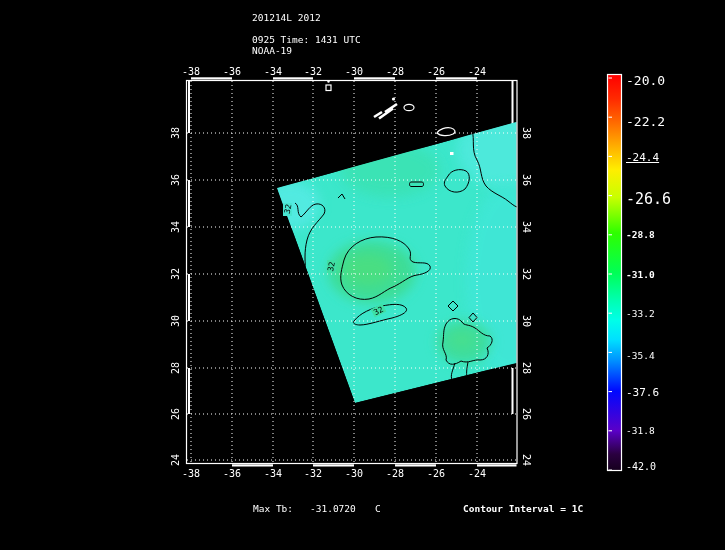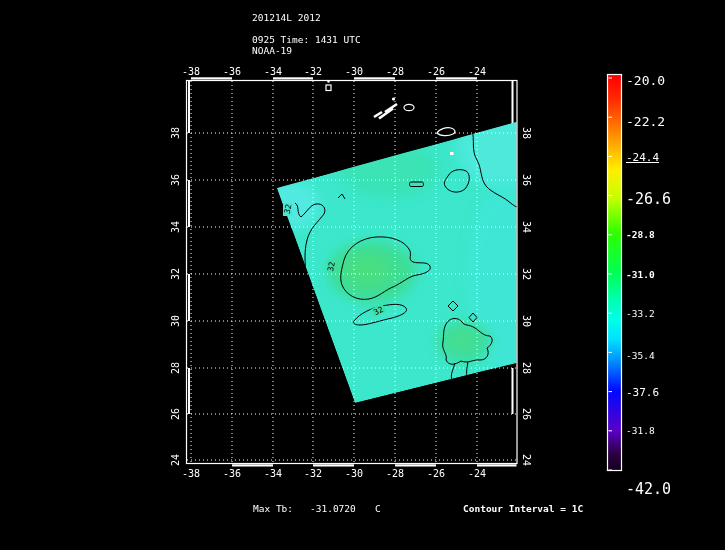--- a/index.html
+++ b/index.html
@@ -193,20 +193,20 @@
       <div class="tick" style="left: 626px; top: 72.5px; font-size: 13px; text-align: center;">-20.0</div>
       <div class="tick" style="left: 626px; top: 114px; font-size: 13px;">-22.2</div>
       <div class="tick" style="left: 626px; top: 150.9px; font-size: 11px; text-decoration: underline;">-24.4</div>
       <div class="tick" style="left: 626px; top: 190.1px; font-size: 15px;">-26.6</div>
       <div class="tick" style="left: 626px; top: 229.3px; font-size: 9.5px; font-weight: bold;">-28.8</div>
       <div class="tick" style="left: 626px; top: 268.5px; font-size: 9.5px; font-weight: bold;">-31.0</div>
       <div class="tick" style="left: 626px; top: 307.7px; font-size: 9.5px;">-33.2</div>
       <div class="tick" style="left: 626px; top: 350px; font-size: 9.5px;">-35.4</div>
       <div class="tick" style="left: 626px; top: 386.1px; font-size: 11px;">-37.6</div>
       <div class="tick" style="left: 626px; top: 425.3px; font-size: 9.5px;">-31.8</div>
-      <div class="tick" style="left: 626px; top: 480px; font-size: 15px;">-42.0</div>
+      <div class="tick" style="left: 626px; top: 461px; font-size: 10px;">-42.0</div>
     </div>
 
   <div class="txt footer-line" style="left:205px;">Max Tb:</div>
   <div class="txt footer-line" style="left:262px;">-31.0720</div>
   <div class="txt footer-line" style="left:327px;">C</div>
   <div class="txt footer-line" style="left:415px;font-weight:bold;">Contour Interval = 1C</div>
 </div>
 
 </body></html>

